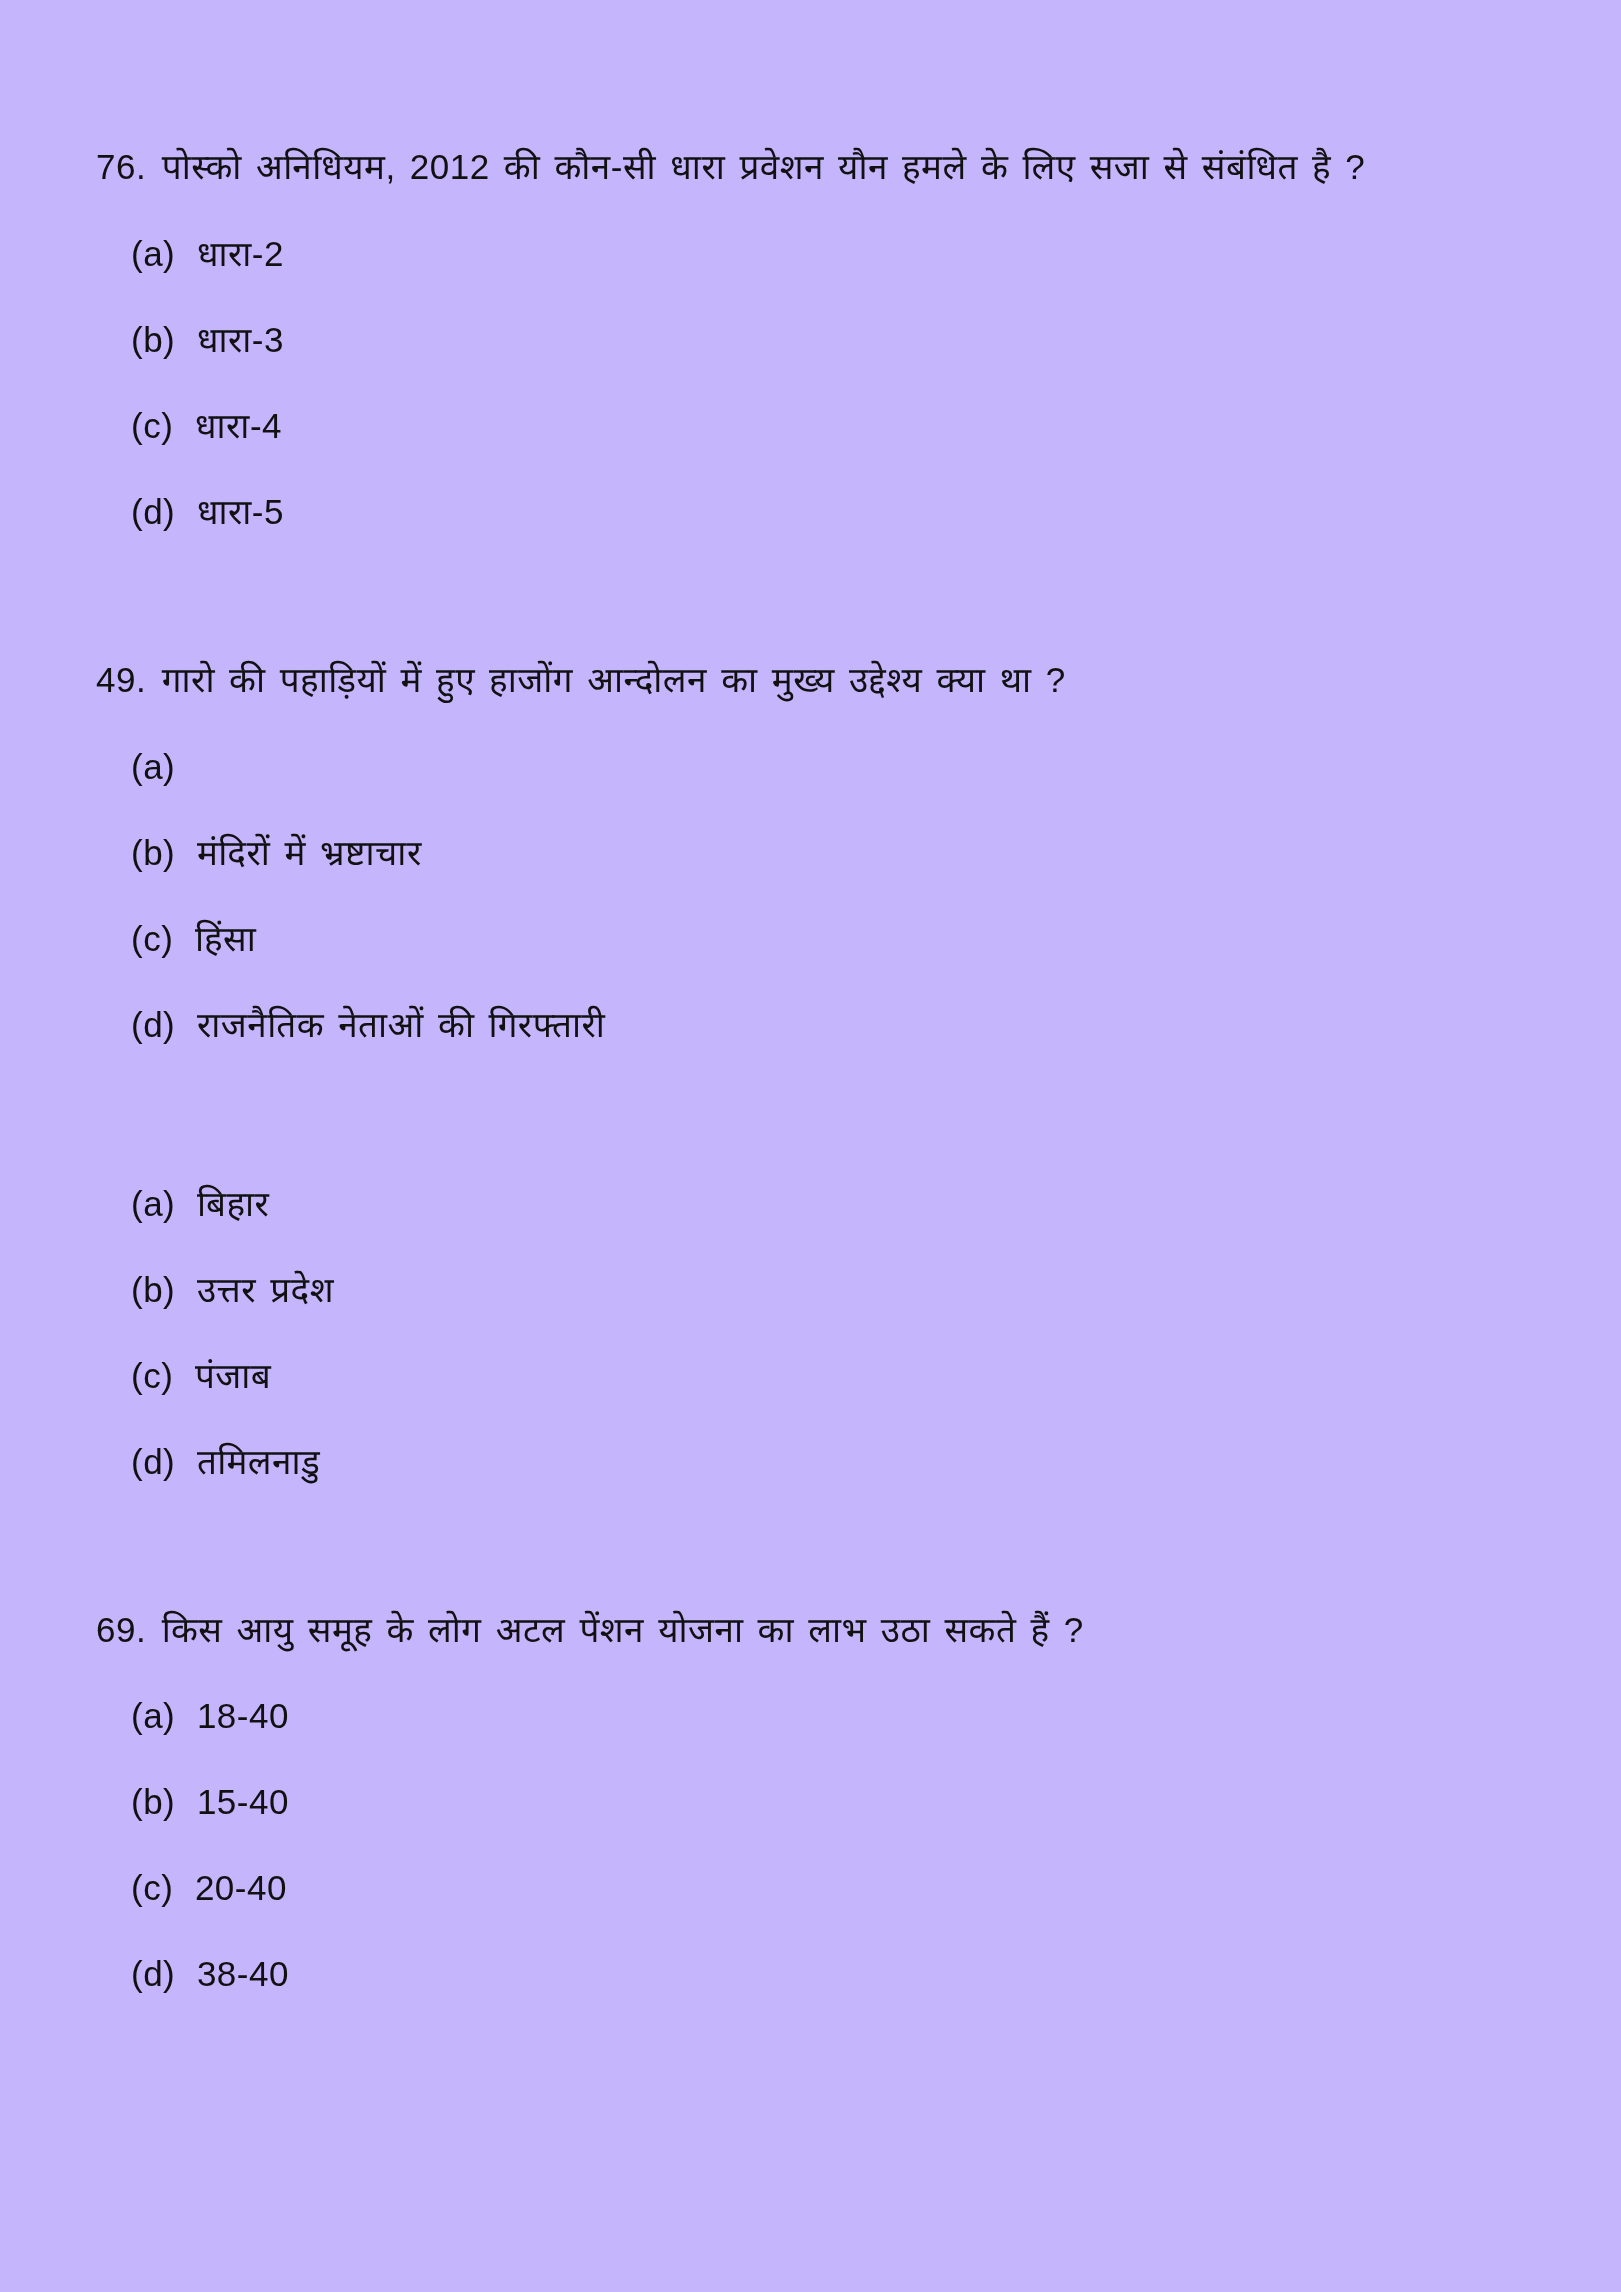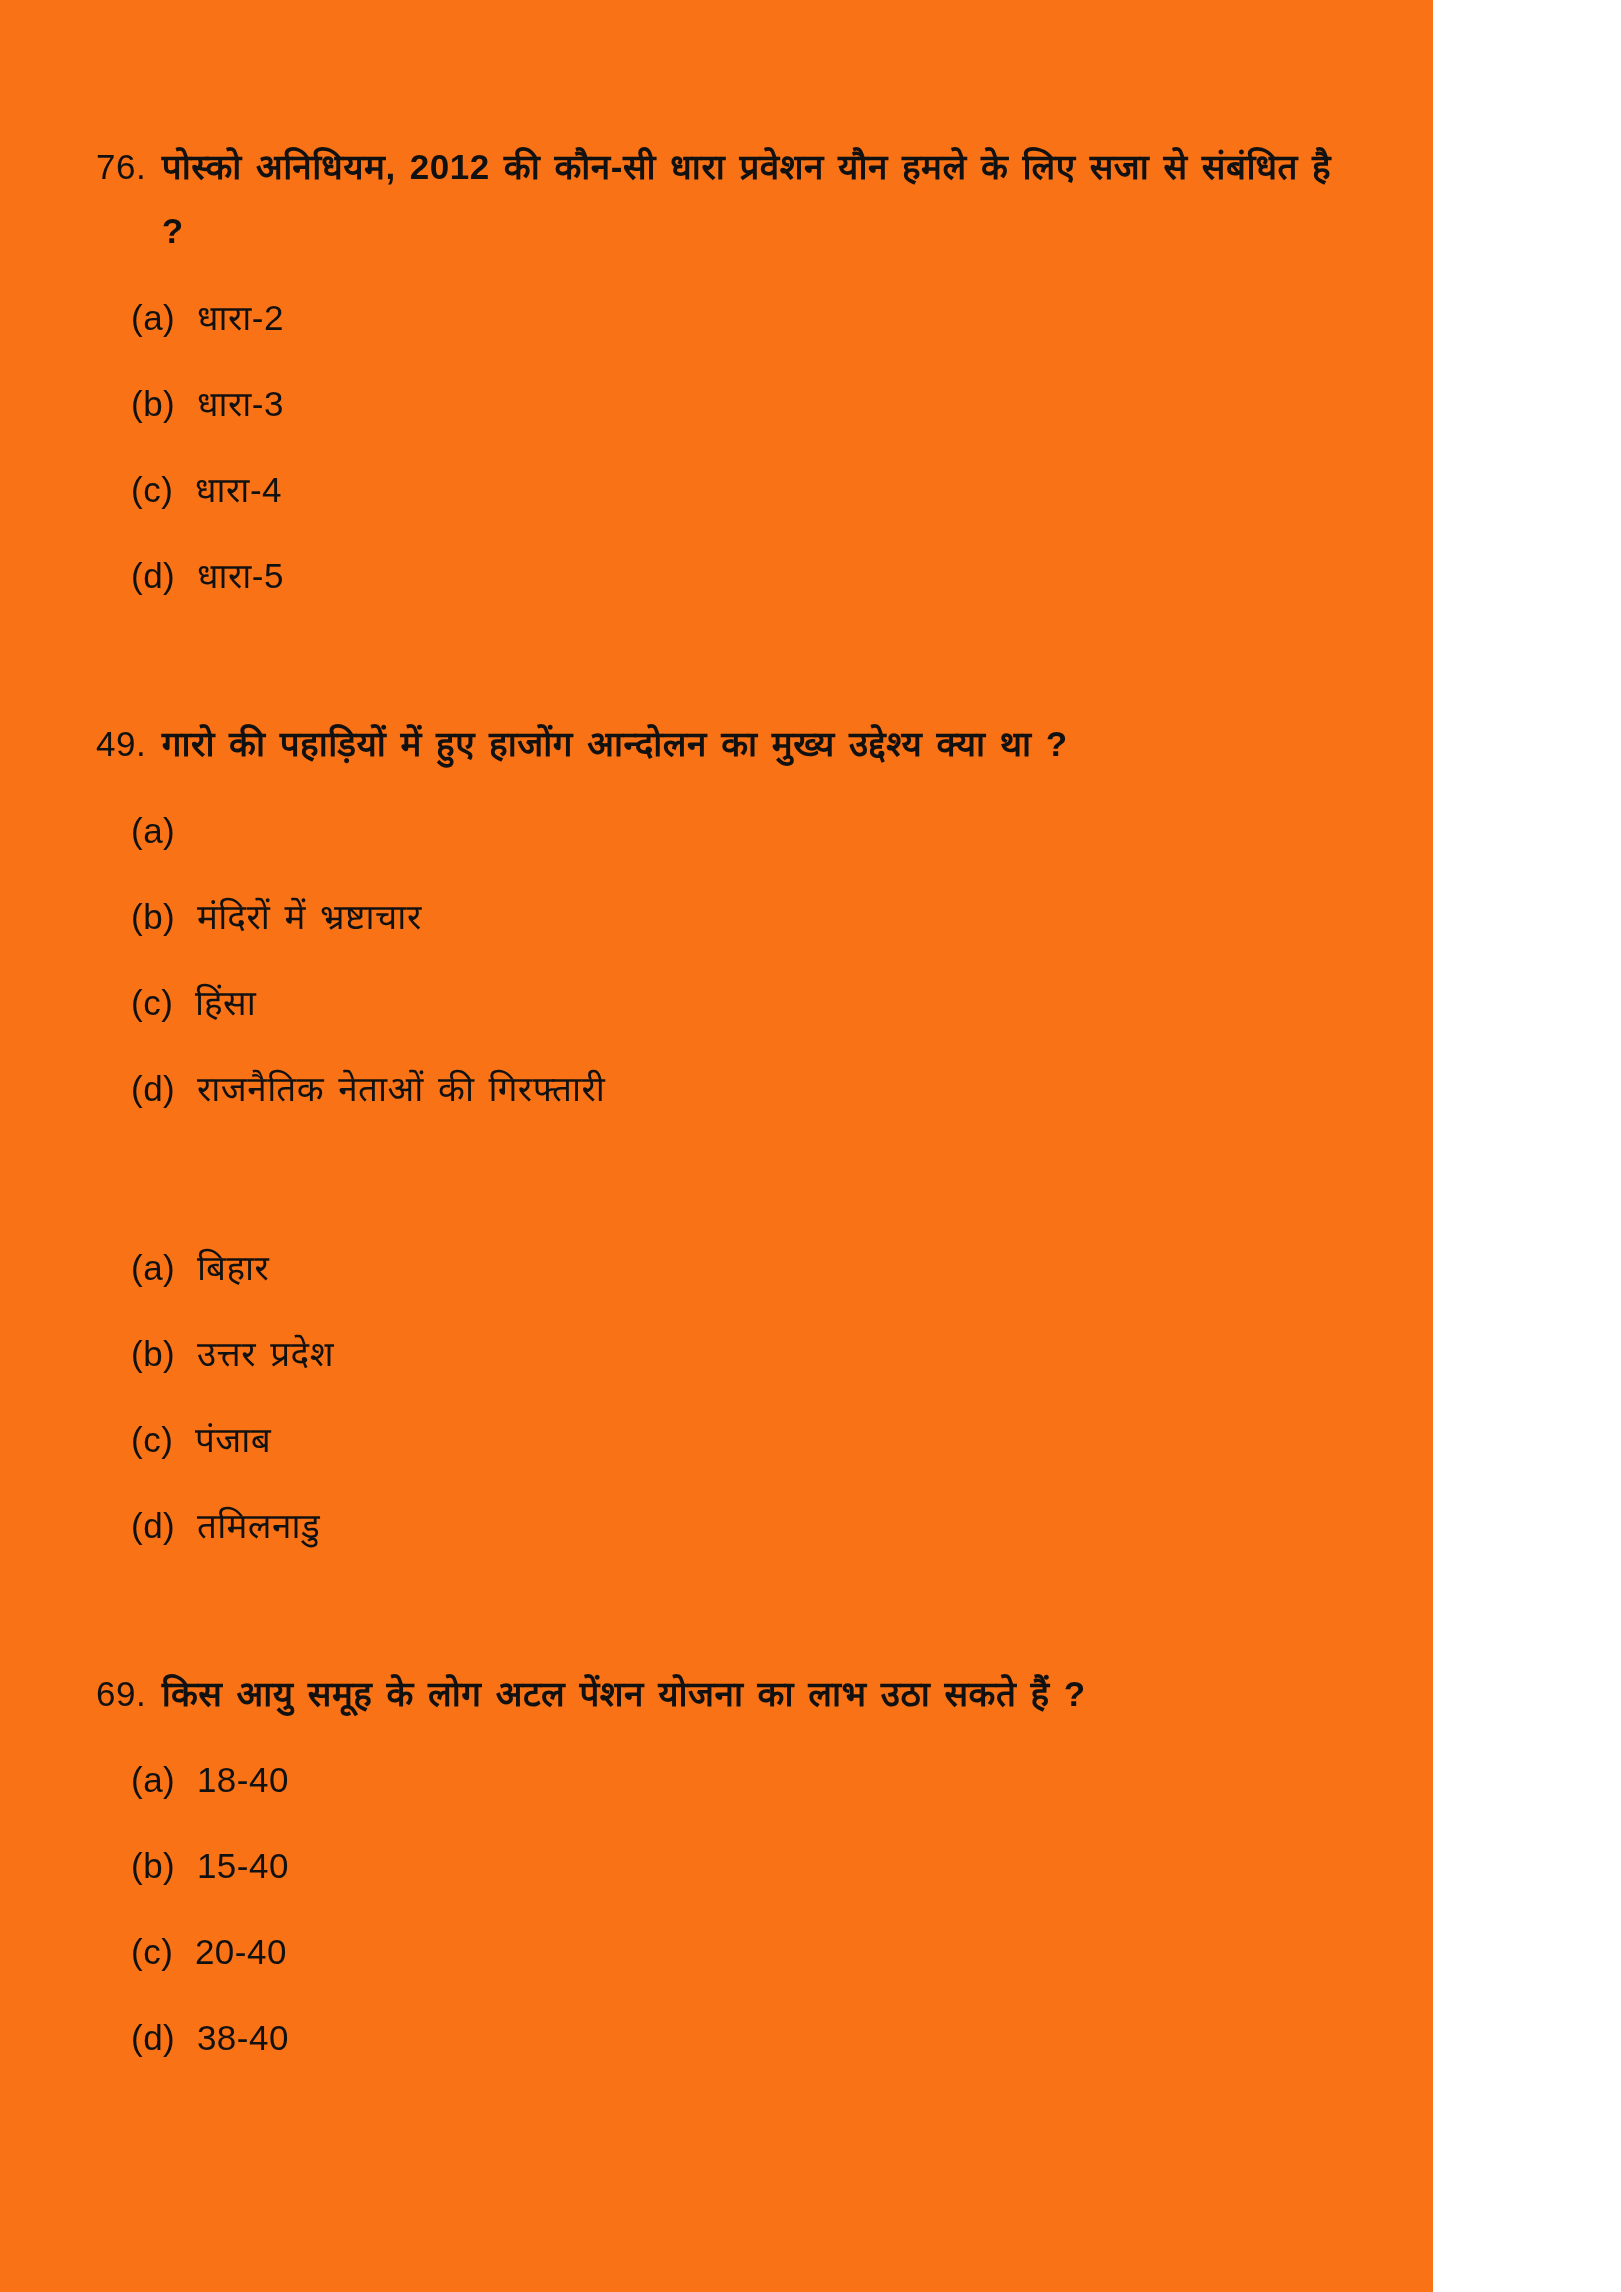--- a/index.html
+++ b/index.html
@@ -4,46 +4,45 @@
 <style>
   * { margin: 0; padding: 0; box-sizing: border-box; }
   html, body {
     width: 1621px;
     height: 2293px;
     background: #ffffff;
     font-family: "Liberation Sans", "DejaVu Sans", sans-serif;
     color: #111111;
   }
   .page {
-    width: 1433px;
+    width: 1621px;
     height: 2293px;
     padding: 135px 69px 12px 96px;
     overflow: hidden;
-    background: #f97316;
+    background: #c4b5fd;
   }
   .question {
     margin-bottom: 93px;
   }
   .q-line {
     display: flex;
     align-items: flex-start;
     gap: 15.7px;
     font-size: 35px;
     line-height: 64px;
     max-width: 1421px;
     letter-spacing: 0.5px;
   }
   .q-num {
     flex: 0 0 auto;
   }
   .q-text {
     flex: 0 1 auto;
     max-width: 1353px;
     word-spacing: 3.9px;
-    font-weight: bold;
   }
   .options {
     margin-top: 11.8px;
     padding-left: 35px;
     display: flex;
     flex-direction: column;
   }
   .option {
     display: flex;
     align-items: baseline;

